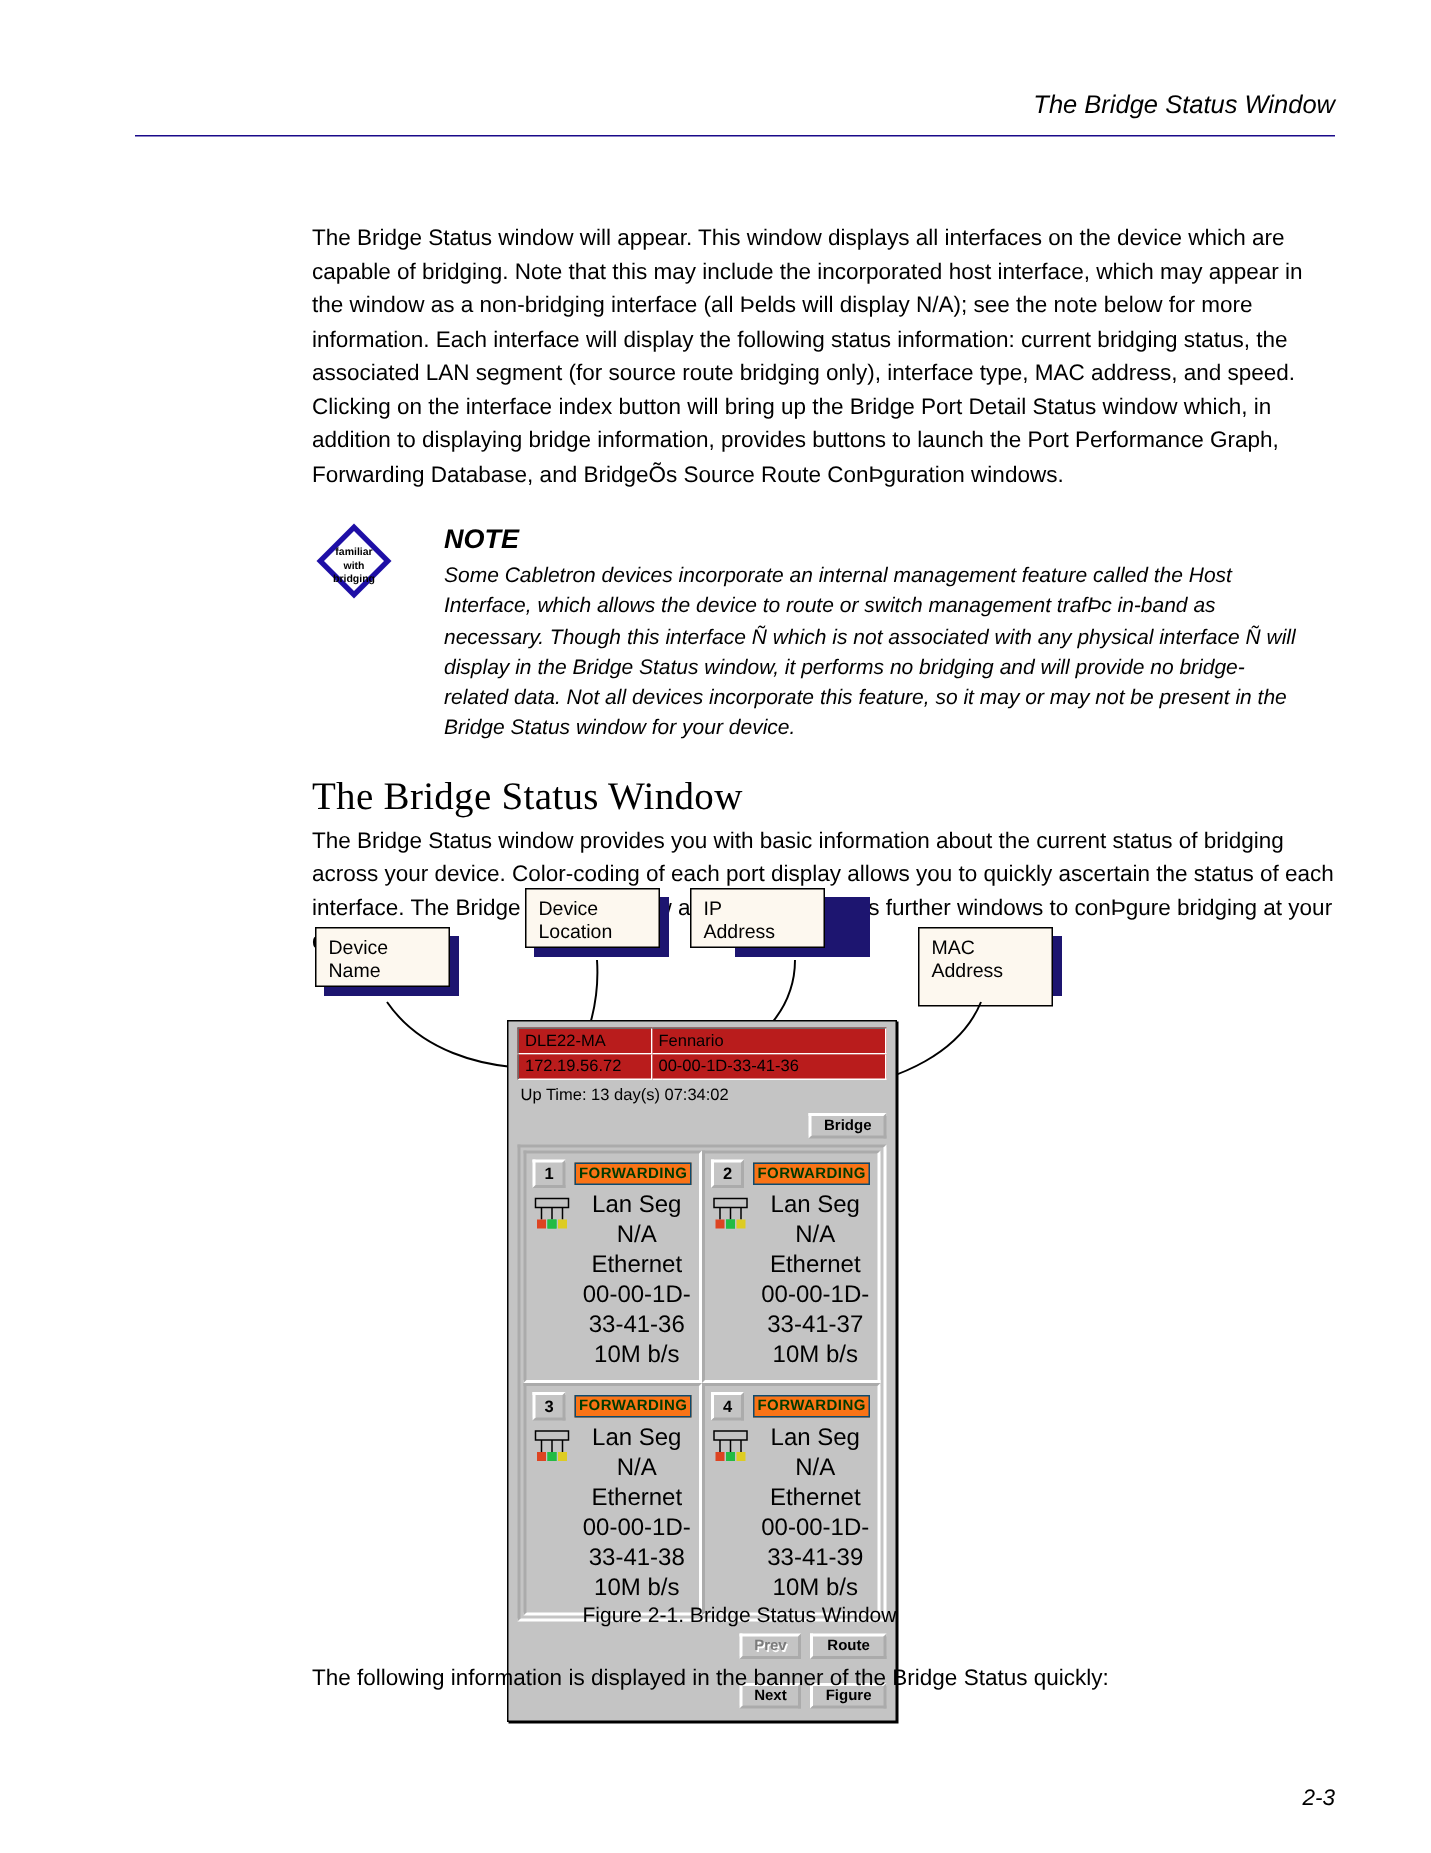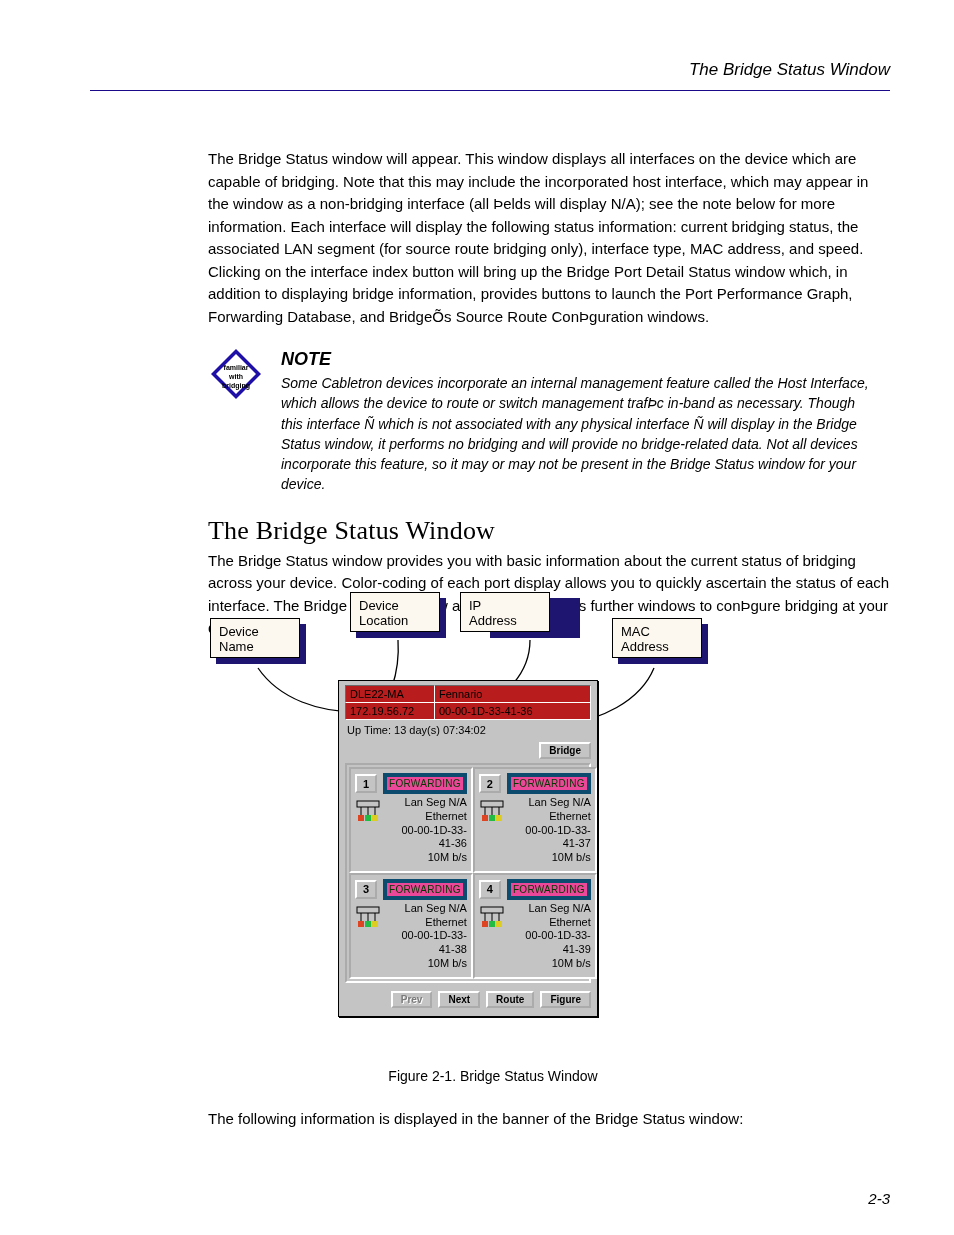--- a/index.html
+++ b/index.html
@@ -2,21 +2,21 @@
 <html><head>
 <meta charset="utf-8">
 <style>
   html,body{margin:0;padding:0;background:#fff;font-family:Verdana,Geneva,sans-serif;color:#000;}
   .page{width:954px;height:1235px;position:relative;margin:0 auto;}
   .rule{position:absolute;left:90px;right:64px;top:90px;border-top:1.5px solid #1a0a8a;}
   .header-right{position:absolute;right:64px;top:60px;font-style:italic;font-size:17px;color:#000;}
   .page-num{position:absolute;right:64px;top:1190px;font-style:italic;font-size:15px;}
   .body{position:absolute;left:208px;right:64px;top:148px;font-size:15px;line-height:1.5;}
   .body p{margin:0 0 16px 0;}
-  .note-row{display:flex;align-items:flex-start;gap:17px;margin:18px 18px 16px 0;}
+  .note-row{display:flex;align-items:flex-start;gap:32px;margin:18px 18px 16px 0;}
   .note-icon{flex:0 0 auto;}
   .note-icon svg{display:block;}
   .note-text{flex:1;}
   .note-text .hd{font-weight:bold;font-style:italic;font-size:18px;}
   .h2{font-family:"Times New Roman",serif;font-size:26px;letter-spacing:.2px;margin-top:10px;}
   .after-h2{margin-top:14px;}
   
   .callouts{position:absolute;left:0;top:588px;width:954px;height:120px;}
   .co-shadow{position:absolute;background:#1d1570;}
   .co-box{position:absolute;border:1px solid #000;background:#fdf8ef;font-family:Helvetica,Arial,sans-serif;font-size:13px;line-height:1.15;padding:6px 8px;box-sizing:border-box;}
@@ -35,26 +35,26 @@
   .info-grid .r{border-left:none;}
   .info-grid .b{border-top:none;}
   .uptime{margin:4px 0 6px 2px;}
   .bridge-row{display:flex;justify-content:flex-end;margin-bottom:4px;}
   .btn3d{background:#c4c4c4;border:2px outset #fff;padding:1px 8px;font-family:"MS Sans Serif",Tahoma,Arial;font-size:10px;font-weight:bold;cursor:pointer;}
   .btn3d.disabled{color:#7b7b7b;text-shadow:1px 1px 0 #fff;cursor:default;}
   .ports{border:2px inset #fff;background:#c4c4c4;padding:2px;display:grid;grid-template-columns:1fr 1fr;grid-template-rows:1fr 1fr;gap:0;}
   .port{border:2px inset #fff;background:#c4c4c4;padding:4px 4px 6px 4px;display:flex;flex-direction:column;}
   .port-top{display:flex;align-items:center;gap:6px;}
   .pnum{background:#c4c4c4;border:2px outset #fff;font-size:11px;font-weight:bold;width:18px;height:15px;display:flex;align-items:center;justify-content:center;}
-  .fwd{background:#ec4899;border:4px solid #0c4a6e;color:#003a00;font-size:10px;font-weight:normal;letter-spacing:.3px;padding:1px 2px;}
+  .fwd{background:#f97316;border:1px solid #0c4a6e;color:#003a00;font-size:10px;font-weight:bold;letter-spacing:.3px;padding:1px 2px;}
   .port-body{display:flex;gap:6px;margin-top:2px;}
   .port-ico{flex:0 0 auto;margin-top:3px;}
-  .port-txt{flex:1;text-align:right;font-size:11px;line-height:1.25;}
+  .port-txt{flex:1;text-align:center;font-size:16px;line-height:1.25;}
   .footer-btns{display:flex;justify-content:flex-end;gap:6px;margin-top:8px;}
-  .footer-col{display:flex;flex-direction:row;gap:6px;}
+  .footer-col{display:flex;flex-direction:column;gap:16px;}
   .caption{position:absolute;left:0;width:954px;text-align:center;font-size:14px;top:1068px;font-family:Helvetica,Arial,sans-serif;margin-left:16px;}
   .below{position:absolute;left:208px;right:64px;top:1108px;font-size:15px;line-height:1.5;}
 </style>
 </head>
 <body>
 <div class="page">
 
   <div class="header-right">The Bridge Status Window</div>
   <div class="rule"></div>
 
@@ -85,21 +85,21 @@
     <div class="co-shadow" style="left:216px;top:36px;width:90px;height:40px"></div>
     <div class="co-box" style="left:210px;top:30px;width:90px;height:40px">Device<br>Name</div>
 
     <div class="co-shadow" style="left:356px;top:10px;width:90px;height:40px"></div>
     <div class="co-box" style="left:350px;top:4px;width:90px;height:40px">Device<br>Location</div>
 
     <div class="co-shadow" style="left:490px;top:10px;width:90px;height:40px"></div>
     <div class="co-box" style="left:460px;top:4px;width:90px;height:40px">IP<br>Address</div>
 
     <div class="co-shadow" style="left:618px;top:36px;width:90px;height:40px"></div>
-    <div class="co-box" style="left:612px;top:30px;width:90px;height:40px">MAC<br>Address</div>
+    <div class="co-box" style="left:612px;top:30px;width:90px;height:53px">MAC<br>Address</div>
   </div>
 
   <svg class="arrows" width="954" height="1235">
     <defs>
       <marker id="ah" markerWidth="8" markerHeight="8" refX="6" refY="3" orient="auto">
         <path d="M0,0 L6,3 L0,6 Z" fill="#000"></path>
       </marker>
     </defs>
     <path d="M 258 668 C 280 700, 320 712, 358 712" stroke="#000" fill="none" stroke-width="1.3" marker-end="url(#ah)"></path>
     <path d="M 398 640 C 400 670, 390 708, 368 724" stroke="#000" fill="none" stroke-width="1.3" marker-end="url(#ah)"></path>
@@ -204,15 +204,15 @@
         </div>
         <div class="footer-col">
           <button class="btn3d">Route</button>
           <button class="btn3d">Figure</button>
         </div>
       </div>
     </div>
   </div>
 
   <div class="caption">Figure 2-1. Bridge Status Window</div>
-  <div class="below">The following information is displayed in the banner of the Bridge Status window:</div>
+  <div class="below">The following information is displayed in the banner of the Bridge Status quickly:</div>
   <div class="page-num">2-3</div>
 </div>
 
 </body></html>

